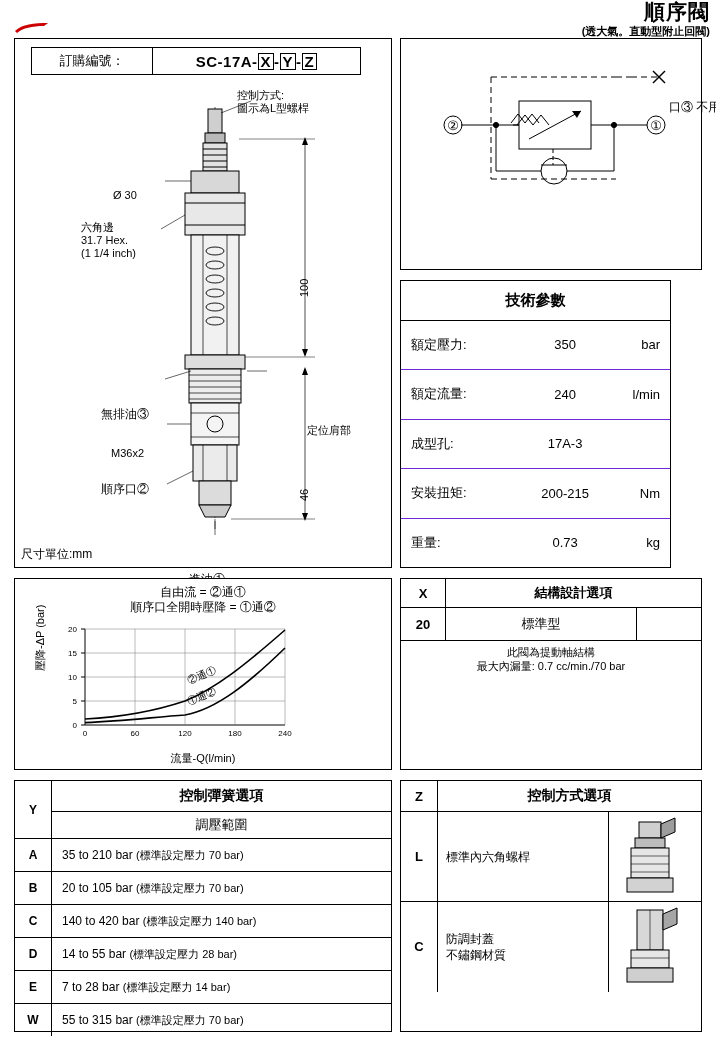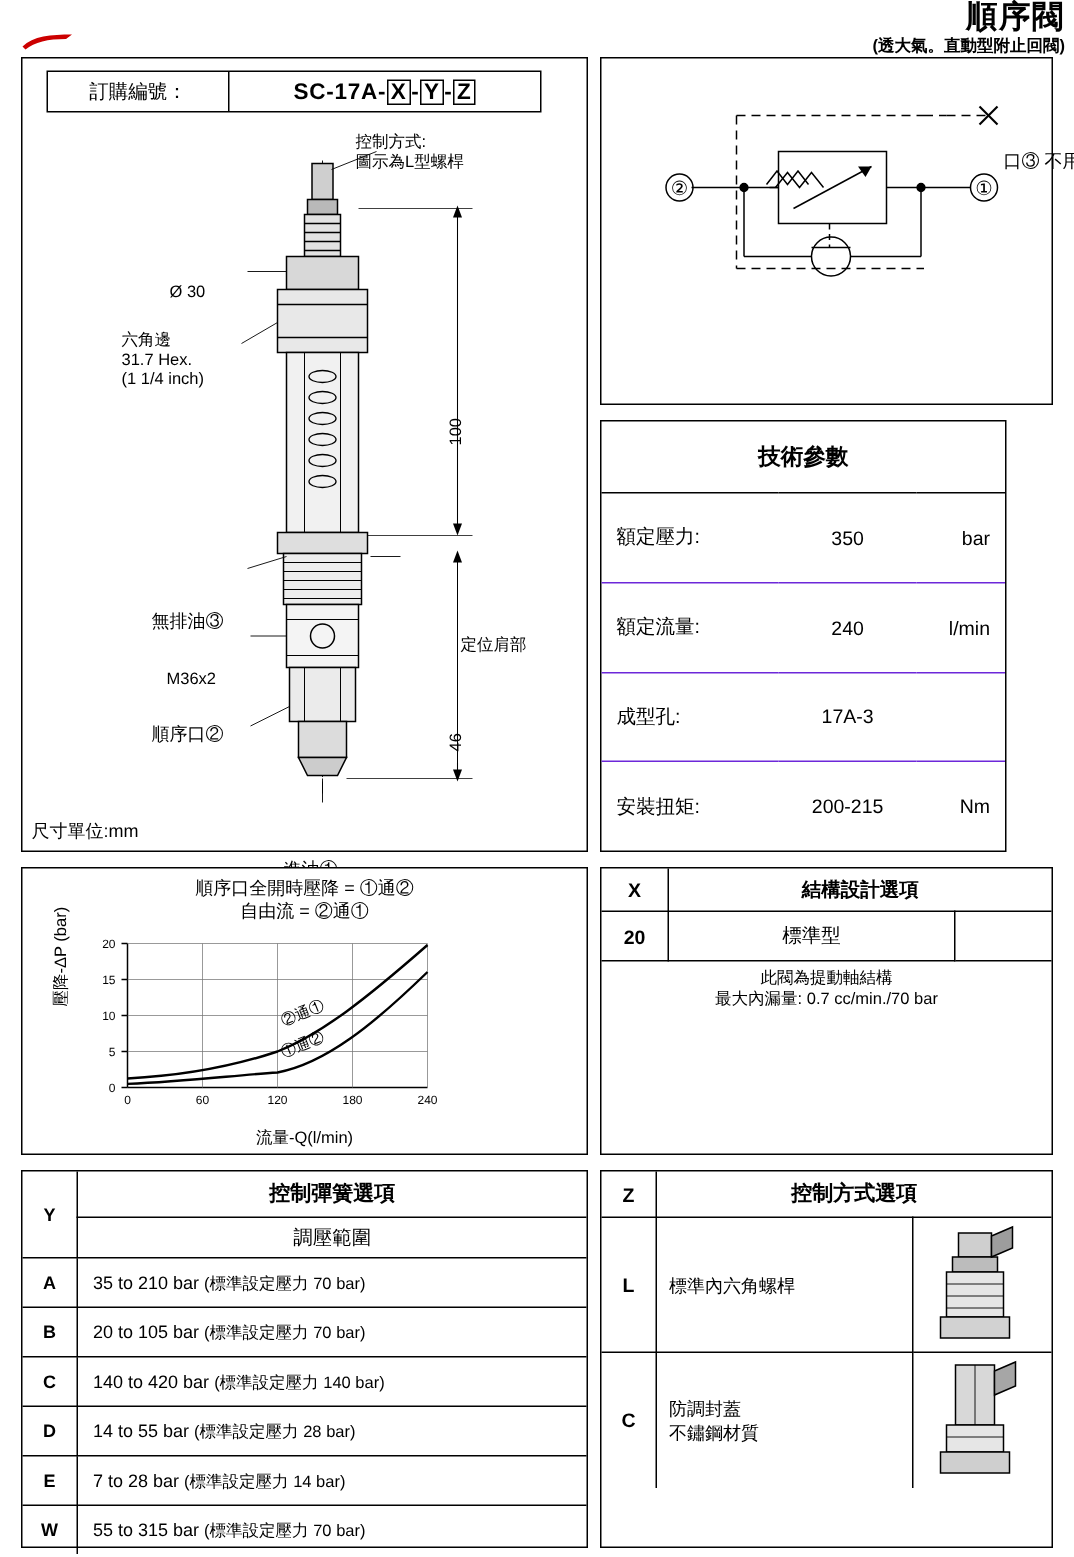--- a/index.html
+++ b/index.html
@@ -412,28 +412,33 @@
       <tr>
         <td class="t-name">成型孔:</td>
         <td class="t-val">17A-3</td>
         <td class="t-unit"></td>
       </tr>
       <tr>
         <td class="t-name">安裝扭矩:</td>
         <td class="t-val">200-215</td>
         <td class="t-unit">Nm</td>
       </tr>
+      <tr>
+        <td class="t-name">重量:</td>
+        <td class="t-val">0.73</td>
+        <td class="t-unit">kg</td>
+      </tr>
     </tbody>
       </table>
   </div>
 
   <div class="box" id="panel-chart">
     <div class="chart-head">
+      <span class="ln">自由流 = ②通①</span>
       <span class="ln">順序口全開時壓降 = ①通②</span>
-      <span class="ln">自由流 = ②通①</span>
     </div>
 
     <div style="position:absolute; left:34px; top:42px;">
       <svg width="250" height="128" viewBox="0 0 250 128">
 
         <g stroke="#000" fill="none">
           <line x1="36" y1="8" x2="36" y2="104" stroke-width="1"></line>
           <line x1="36" y1="104" x2="236" y2="104" stroke-width="1"></line>
 
           <g stroke="#777" stroke-width="0.5">

